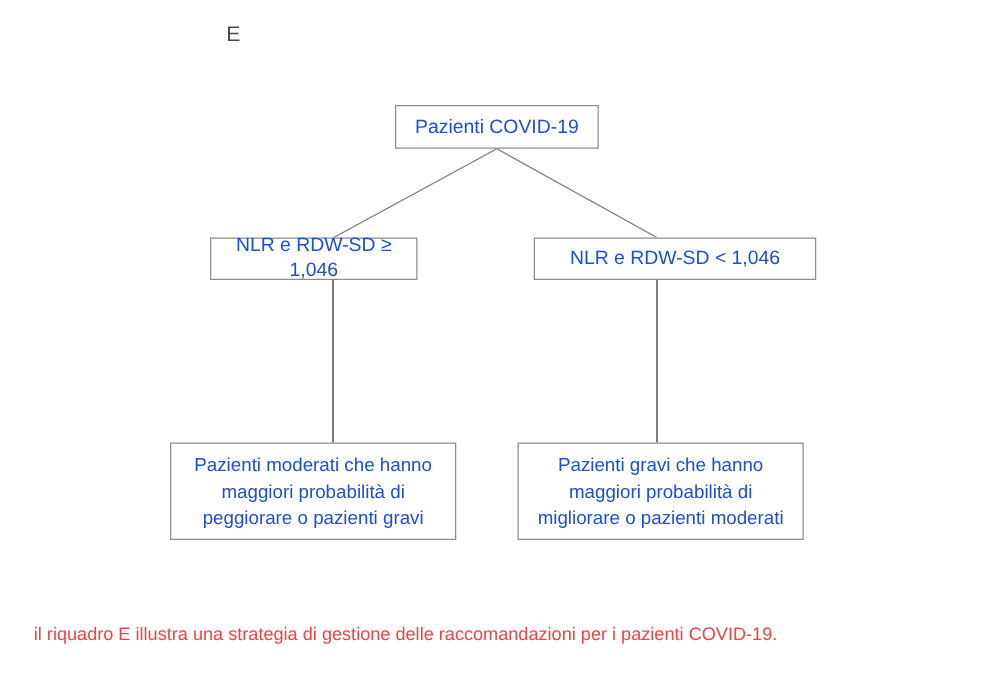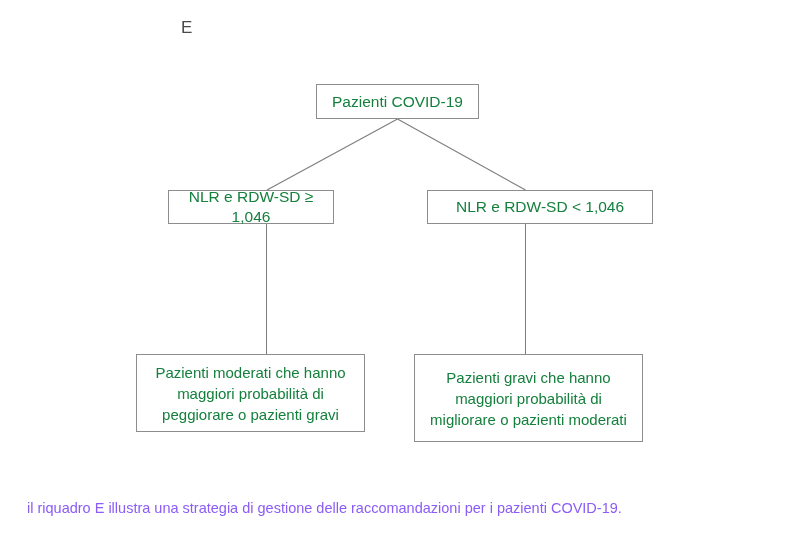--- a/index.html
+++ b/index.html
@@ -48,21 +48,21 @@
   
   .node {
     position: absolute;
     box-sizing: border-box;
     border: 1px solid #8d8d8d;
     background: #ffffff;
     display: flex;
     align-items: center;
     justify-content: center;
     text-align: center;
-    color: #15803d;
+    color: #1d4ed8;
     padding: 0 6px;
   }
   .node .node-text {
     display: block;
     width: 100%;
     white-space: pre-line;
   }
 
   #node-root {
     left: 316px;
@@ -97,34 +97,34 @@
     width: 229px;
     height: 78px;
     font-size: 15px;
     line-height: 21px;
   }
 
   #node-outcome-right {
     left: 414px;
     top: 354px;
     width: 229px;
-    height: 88px;
+    height: 78px;
     font-size: 15px;
     line-height: 21px;
   }
 
   
   .caption {
     position: absolute;
     left: 27px;
     top: 498px;
     width: 750px;
     font-size: 14.5px;
     line-height: 20px;
-    color: #8b5cf6;
+    color: #ef4444;
     white-space: nowrap;
   }
 </style>
 </head>
 <body>
 
 <div id="figure-root">
 
   <div class="panel-letter">E</div>
 

